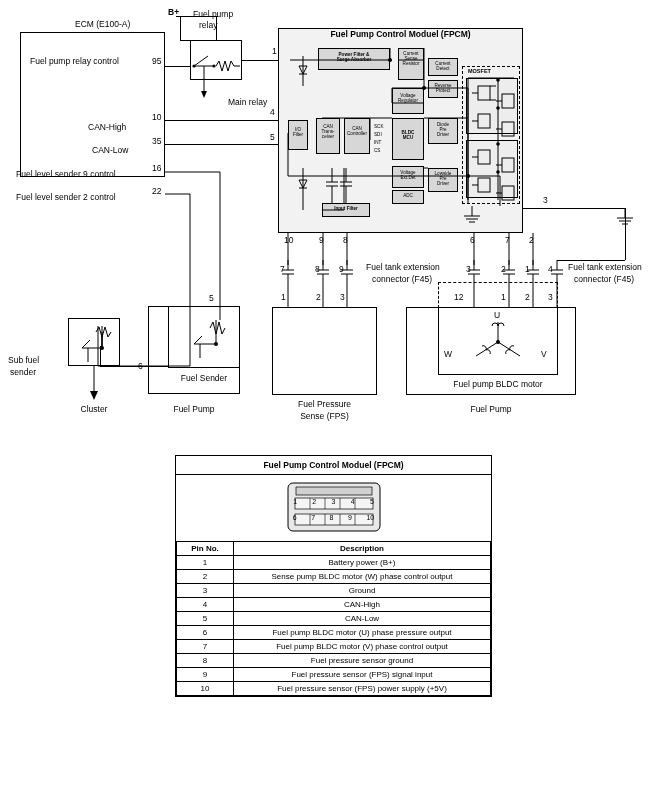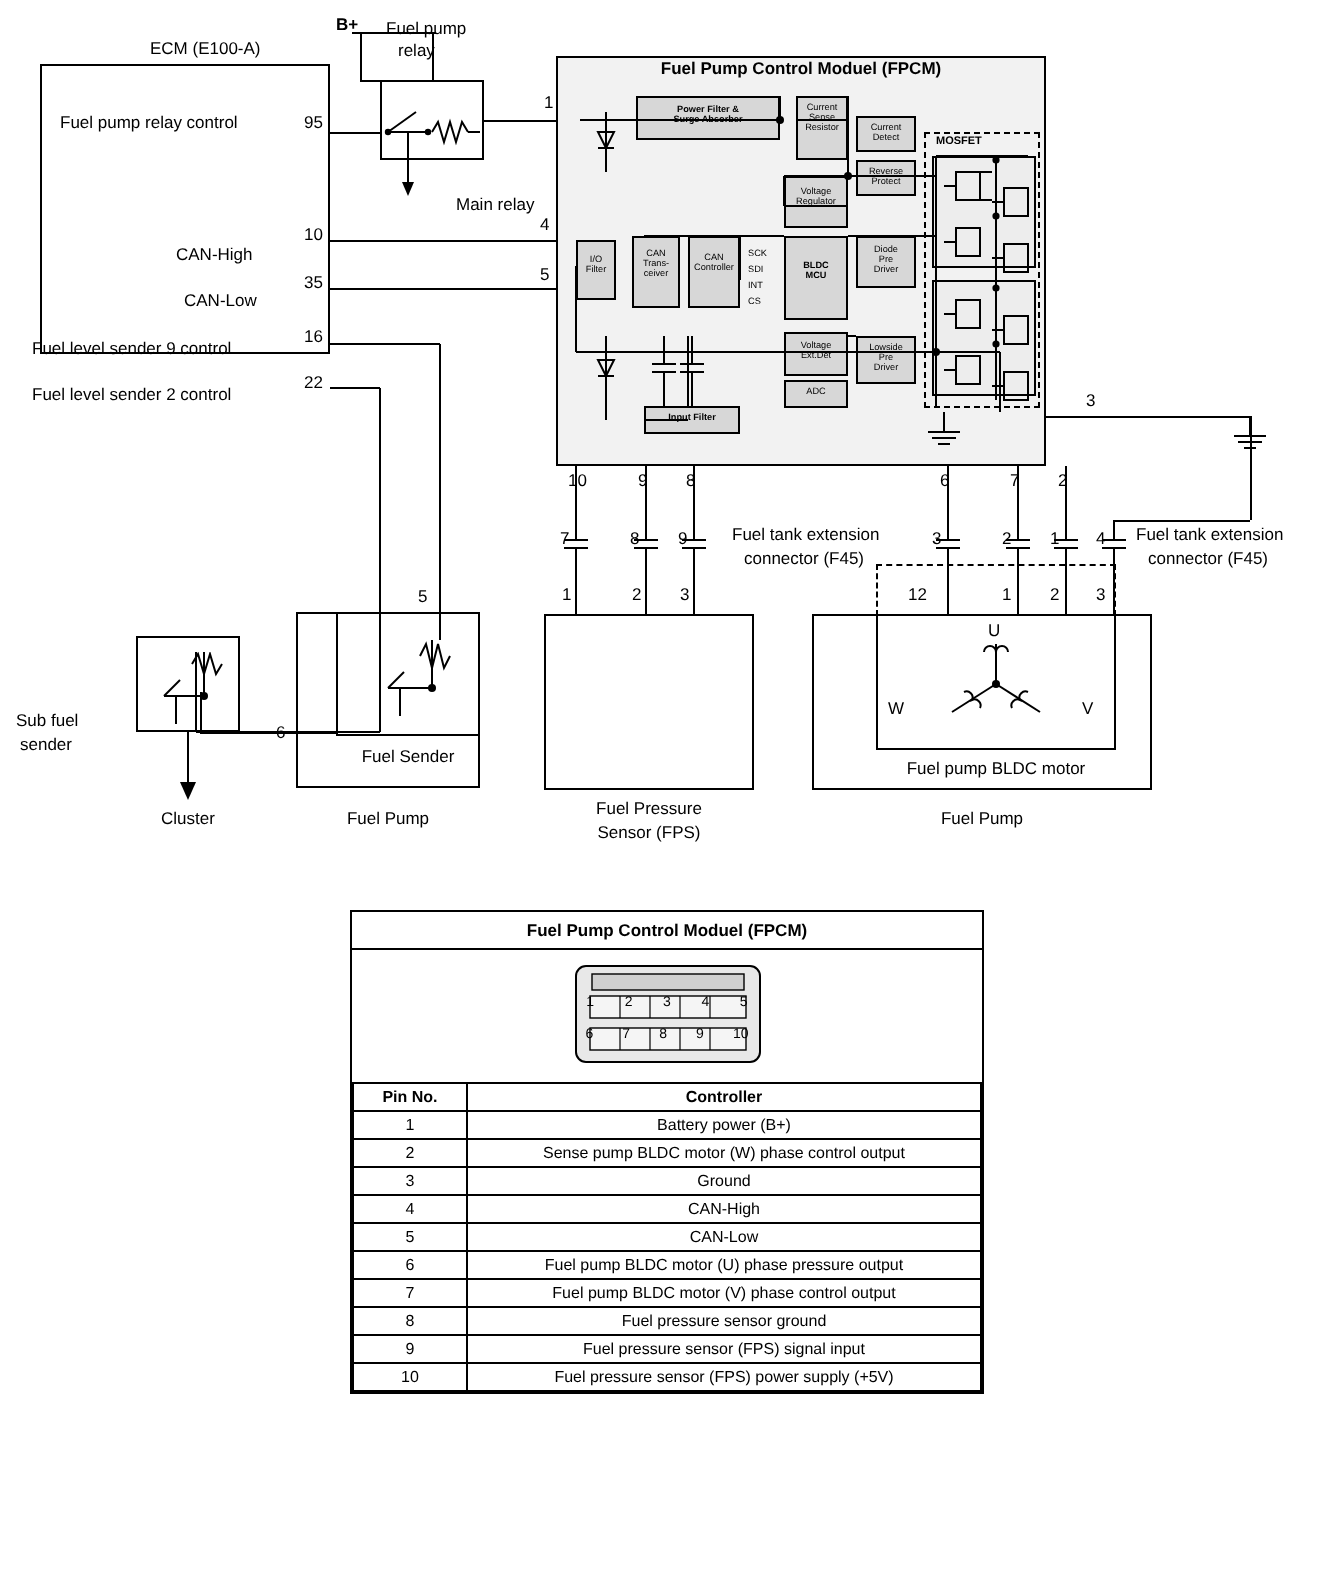--- a/index.html
+++ b/index.html
@@ -304,21 +304,21 @@
       <line x1="43" y1="14" x2="43" y2="48"></line>
     <line x1="67" y1="0" x2="67" y2="10"></line>
       <line x1="61" y1="10" x2="73" y2="10"></line>
       <line x1="61" y1="14" x2="73" y2="14"></line>
       <line x1="67" y1="14" x2="67" y2="48"></line>
   </g>
 </svg>
 
 <div class="box" style="left:272px;top:307px;width:105px;height:88px;"></div>
 <div class="abs lbl c" style="left:272px;top:400px;width:105px;">Fuel Pressure</div>
-<div class="abs lbl c" style="left:272px;top:412px;width:105px;">Sensor (FPS)</div>
+<div class="abs lbl c" style="left:272px;top:412px;width:105px;">Sense (FPS)</div>
 
 <div class="abs lbl" style="left:568px;top:263px;">Fuel tank extension</div>
 <div class="abs lbl" style="left:574px;top:275px;">connector (F45)</div>
 <div class="abs lbl" style="left:466px;top:265px;">3</div>
 <div class="abs lbl" style="left:501px;top:265px;">2</div>
 <div class="abs lbl" style="left:525px;top:265px;">1</div>
 <div class="abs lbl" style="left:548px;top:265px;">4</div>
 <div class="abs lbl" style="left:454px;top:293px;">12</div>
 <div class="abs lbl" style="left:501px;top:293px;">1</div>
 <div class="abs lbl" style="left:525px;top:293px;">2</div>
@@ -454,21 +454,21 @@
       <span>7</span>
       <span>8</span>
       <span>9</span>
       <span>10</span>
     </div>
   </div>
   <table class="pins">
     <thead>
       <tr>
         <th>Pin No.</th>
-        <th>Controller</th>
+        <th>Description</th>
       </tr>
     </thead>
     <tbody>
       <tr>
           <td>1</td>
           <td>Battery power (B+)</td>
         </tr>
       <tr>
           <td>2</td>
           <td>Sense pump BLDC motor (W) phase control output</td>

